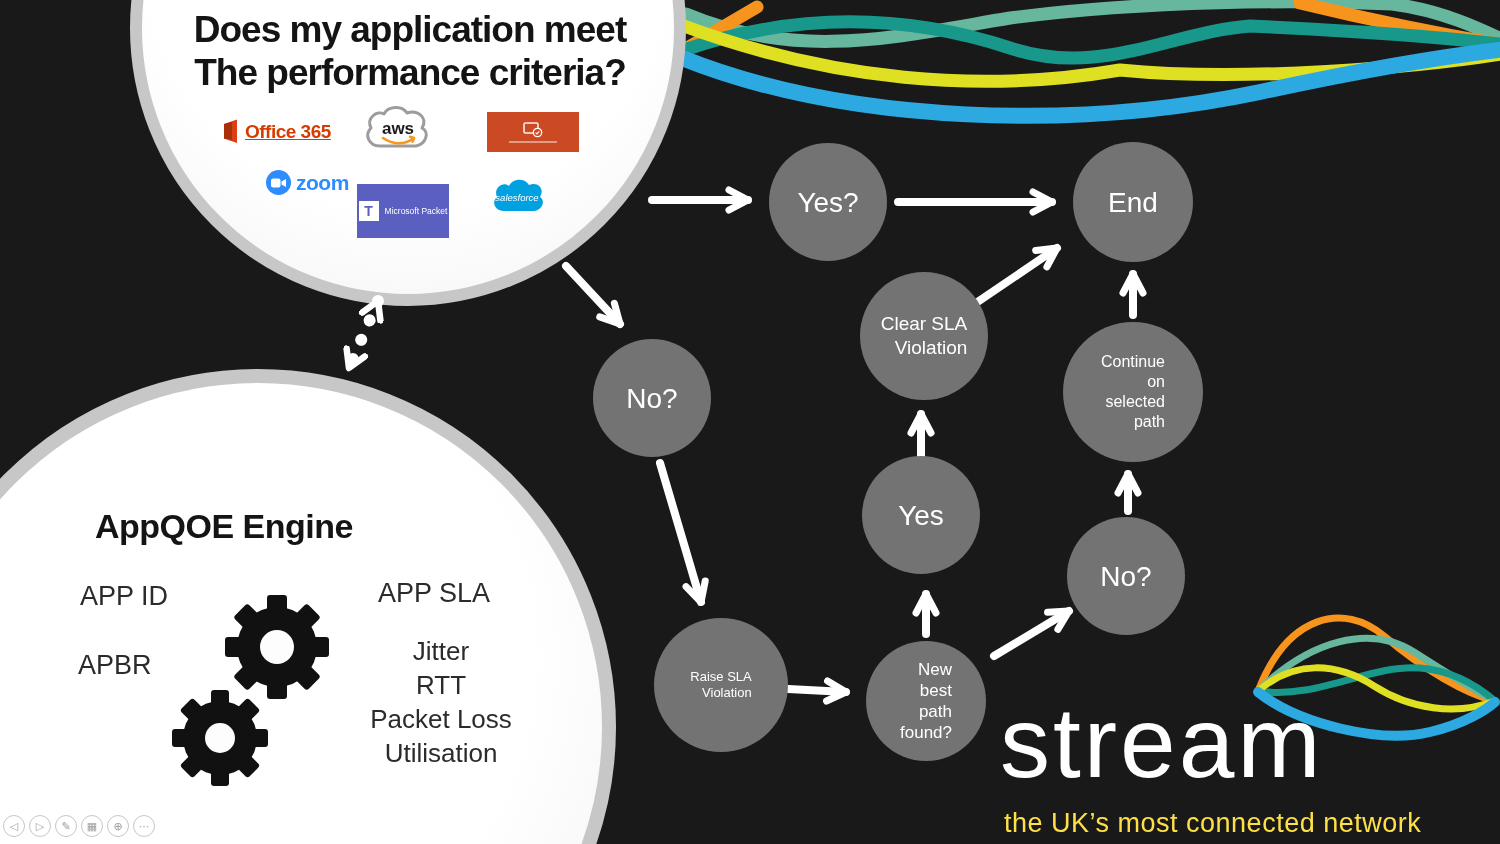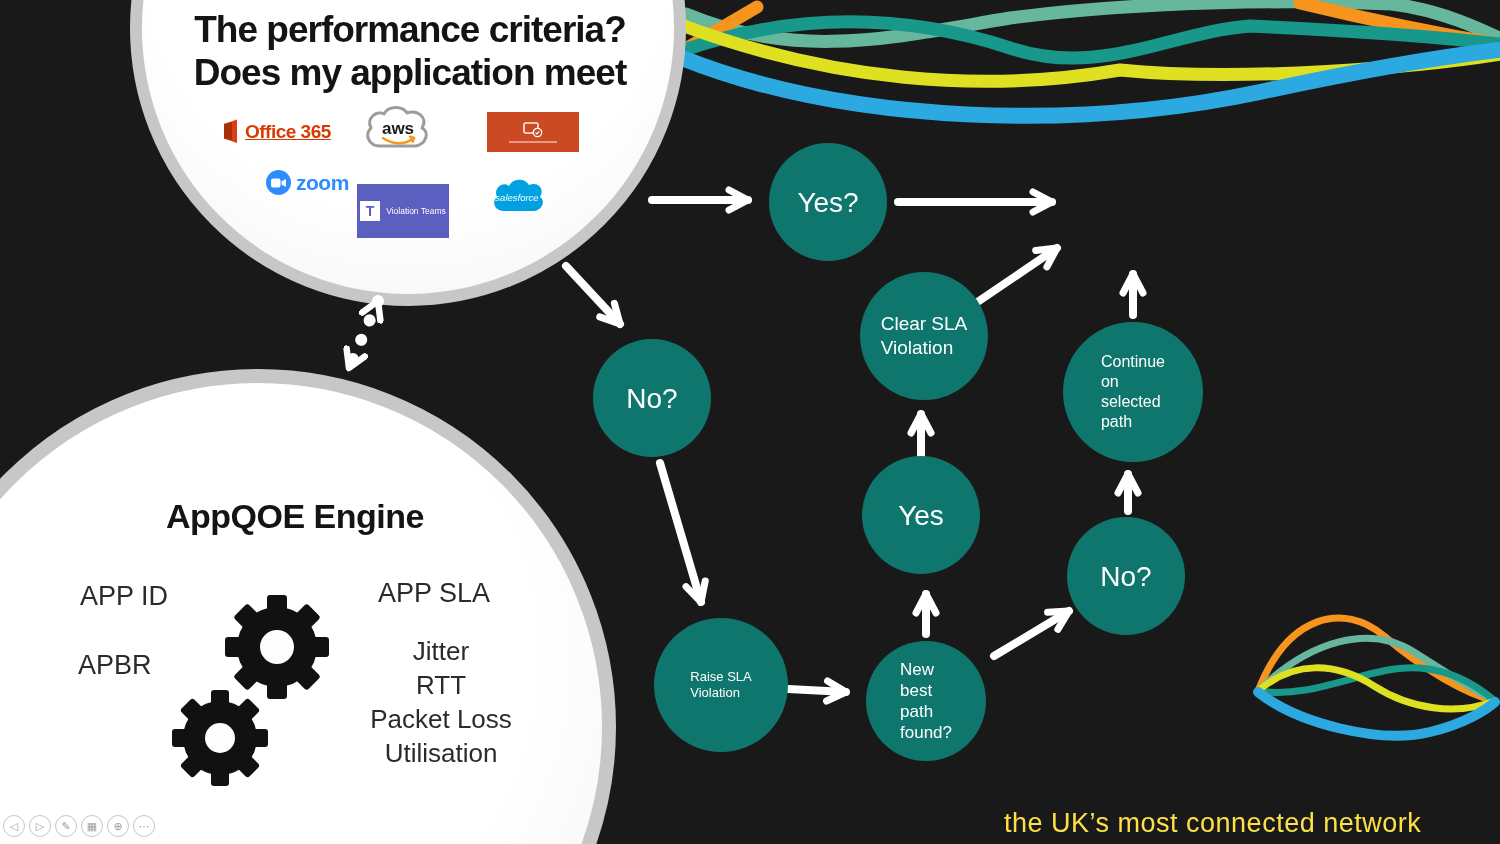--- a/index.html
+++ b/index.html
@@ -11,21 +11,21 @@
   
   .bubble{position:absolute;border-radius:50%;box-sizing:border-box;
           border:12px solid #c7c7c7;}
   .bubble.top{left:130px;top:-250px;width:556px;height:556px;
           background:radial-gradient(circle at 50% 35%, #ffffff 60%, #f6f6f6 88%, #efefef 100%);}
   .bubble.engine{left:-100px;top:369px;width:716px;height:716px;border-width:14px;
           background:radial-gradient(circle at 45% 40%, #ffffff 55%, #f5f5f5 85%, #ededed 100%);}
 
   .q-title{position:absolute;left:13px;top:246px;width:510px;text-align:center;
            font-weight:700;font-size:37px;line-height:1.17;letter-spacing:-1px;color:#141414;}
-  .e-title{position:absolute;left:181px;top:114px;width:400px;text-align:center;
+  .e-title{position:absolute;left:181px;top:124px;width:400px;
            font-weight:700;font-size:34px;letter-spacing:-0.5px;color:#141414;}
   .e-label{position:absolute;font-size:27px;color:#2b2b2b;}
   .e-metrics{position:absolute;left:416px;top:251px;width:222px;text-align:center;
              font-size:26px;line-height:34px;color:#2b2b2b;white-space:pre-line;}
 
   
   .logo{position:absolute;display:flex;align-items:center;gap:5px;}
   .office-text{color:#D83B01;font-size:19px;font-weight:600;letter-spacing:-0.5px;text-decoration:underline;}
   .zoom-ic{width:25px;height:25px;border-radius:50%;background:#2D8CFF;display:flex;
            align-items:center;justify-content:center;}
@@ -33,22 +33,22 @@
   .tile{position:absolute;display:flex;flex-direction:column;align-items:center;justify-content:center;}
   .tile.orange{left:345px;top:350px;width:92px;height:40px;background:#CB4A24;gap:3px;}
   .tile.teams{left:215px;top:422px;width:92px;height:54px;background:#5B5FC0;
               flex-direction:row;gap:6px;}
   .teams-sq{width:20px;height:20px;background:#ffffff;color:#5B5FC0;font-weight:700;
             font-size:14px;display:flex;align-items:center;justify-content:center;}
   .teams-text{color:#ffffff;font-size:8.5px;}
   .tiny-line{width:48px;height:2px;background:rgba(255,255,255,.45);}
 
   
-  .node{position:absolute;border-radius:50%;background:#0f766e;color:#fff;
-        display:flex;align-items:center;justify-content:center;text-align:left;
+  .node{position:absolute;border-radius:50%;background:#737373;color:#fff;
+        display:flex;align-items:center;justify-content:center;text-align:right;
         white-space:pre-line;line-height:1.25;}
 
   
   .wordmark{position:absolute;left:1000px;top:692px;font-size:100px;font-weight:300;
             color:#fff;letter-spacing:3px;line-height:1;}
   .tagline{position:absolute;left:1004px;top:808px;font-size:27px;color:#fde047;letter-spacing:0.5px;}
 
   
   .controls{position:absolute;left:3px;top:815px;display:flex;gap:4px;}
   .ctrl{width:22px;height:22px;border-radius:50%;border:1.5px solid rgba(150,150,150,.55);
@@ -64,22 +64,22 @@
     <path d="M686,14 C 800,62 900,36 1010,18 C 1150,0 1300,0 1392,4 C 1440,10 1480,28 1515,46" stroke="#66B79E" stroke-width="13"></path>
     <path d="M687,48 L757,7" stroke="#F7941D" stroke-width="13"></path>
     <path d="M1300,3 C 1370,20 1450,36 1515,47" stroke="#F7941D" stroke-width="13"></path>
     <path d="M684,50 C 790,14 900,12 1010,48 C 1100,78 1170,32 1250,26 C 1340,30 1440,36 1515,46" stroke="#17988A" stroke-width="13"></path>
     <path d="M684,26 C 830,80 980,94 1120,70 C 1240,82 1420,68 1513,52" stroke="#DFE021" stroke-width="13"></path>
     <path d="M682,58 C 850,125 1080,130 1260,92 C 1380,66 1460,54 1515,48" stroke="#2BA9E0" stroke-width="16"></path>
   </svg>
 
   <div class="bubble top">
     <div class="q-title">
+      <div>Does my application meet</div>
       <div>The performance criteria?</div>
-      <div>Does my application meet</div>
     </div>
 
     <div class="logo" style="left:78px;top:356px;">
       <svg width="20" height="27" viewBox="0 0 20 27">
         <path d="M4,6 L17,1.5 L17,25 L4,20.5 Z" fill="#DC3E15"></path>
         <path d="M4,6 L12,4 L12,22 L4,20.5 Z" fill="#A93109"></path>
       </svg>
       <span class="office-text">Office 365</span>
     </div>
 
@@ -103,21 +103,21 @@
         <svg width="15" height="10" viewBox="0 0 15 10">
           <rect x="0" y="0.5" width="9.5" height="9" rx="2" fill="#fff"></rect>
           <path d="M10.5,3.5 L15,1 L15,9 L10.5,6.5 Z" fill="#fff"></path>
         </svg>
       </span>
       <span class="zoom-text">zoom</span>
     </div>
 
     <div class="tile teams">
       <span class="teams-sq">T</span>
-      <span class="teams-text">Violation Teams</span>
+      <span class="teams-text">Microsoft Packet</span>
     </div>
 
     <svg class="abs" style="left:348px;top:416px;" width="54" height="42" viewBox="0 0 54 42">
       <path d="M14,33 C5,33 1,24 7,19 C3,10 13,3 19,8 C23,0 35,0 39,7 C48,3 55,11 50,19 C56,23 52,32 44,33 Z" fill="#00A1E0"></path>
       <text x="27" y="23" text-anchor="middle" font-size="9.5" font-style="italic" font-family="Liberation Sans, sans-serif" fill="#ffffff">salesforce</text>
     </svg>
   </div>
 
   <div class="bubble engine">
     <div class="e-title">AppQOE Engine</div>
@@ -172,20 +172,21 @@
       <line x1="921" y1="458" x2="921" y2="414" marker-end="url(#chevE)"></line>
       <line x1="976" y1="303" x2="1057" y2="248" marker-end="url(#chevE)"></line>
       <line x1="994" y1="656" x2="1069" y2="611" marker-end="url(#chevE)"></line>
       <line x1="1128" y1="511" x2="1128" y2="474" marker-end="url(#chevE)"></line>
       <line x1="1133" y1="315" x2="1133" y2="274" marker-end="url(#chevE)"></line>
     </g>
     <line x1="378" y1="301" x2="349" y2="368" stroke="#ffffff" stroke-width="12" stroke-linecap="round" stroke-dasharray="0.1 21" marker-start="url(#chevS)" marker-end="url(#chevS)"></line>
   </svg>
 
   <div class="node" style="left:769px;top:143px;width:118px;height:118px;font-size:28px;">Yes?</div>
+  <div class="node" style="left:1073px;top:142px;width:120px;height:120px;font-size:28px;">End</div>
   <div class="node" style="left:593px;top:339px;width:118px;height:118px;font-size:28px;">No?</div>
   <div class="node" style="left:860px;top:272px;width:128px;height:128px;font-size:19px;">Clear SLA
 Violation</div>
   <div class="node" style="left:1063px;top:322px;width:140px;height:140px;font-size:16px;">Continue
 on
 selected
 path</div>
   <div class="node" style="left:862px;top:456px;width:118px;height:118px;font-size:28px;">Yes</div>
   <div class="node" style="left:1067px;top:517px;width:118px;height:118px;font-size:28px;">No?</div>
   <div class="node" style="left:654px;top:618px;width:134px;height:134px;font-size:13px;">Raise SLA
@@ -195,20 +196,21 @@
 path
 found?</div>
 
   <svg class="abs" style="left:1252px;top:588px;" width="248" height="175" viewBox="0 0 248 175" fill="none" stroke-linecap="round">
     <path d="M6,103 C 36,26 92,14 132,48 C 172,82 214,106 243,113" stroke="#F7941D" stroke-width="7"></path>
     <path d="M6,103 C 58,52 118,36 162,64 C 198,87 226,104 243,113" stroke="#66B79E" stroke-width="7"></path>
     <path d="M6,103 C 66,112 118,76 168,80 C 204,83 228,100 243,113" stroke="#17988A" stroke-width="7"></path>
     <path d="M6,103 C 42,72 84,74 122,98 C 158,121 204,128 243,113" stroke="#DFE021" stroke-width="7"></path>
     <path d="M6,104 C 46,136 128,156 178,144 C 212,136 234,122 243,114" stroke="#2BA9E0" stroke-width="10"></path>
   </svg>
+  <div class="wordmark">stream</div>
   <div class="tagline">the UK’s most connected network</div>
 
   <div class="controls">
     <div class="ctrl">◁</div>
     <div class="ctrl">▷</div>
     <div class="ctrl">✎</div>
     <div class="ctrl">▦</div>
     <div class="ctrl">⊕</div>
     <div class="ctrl">⋯</div>
   </div>

